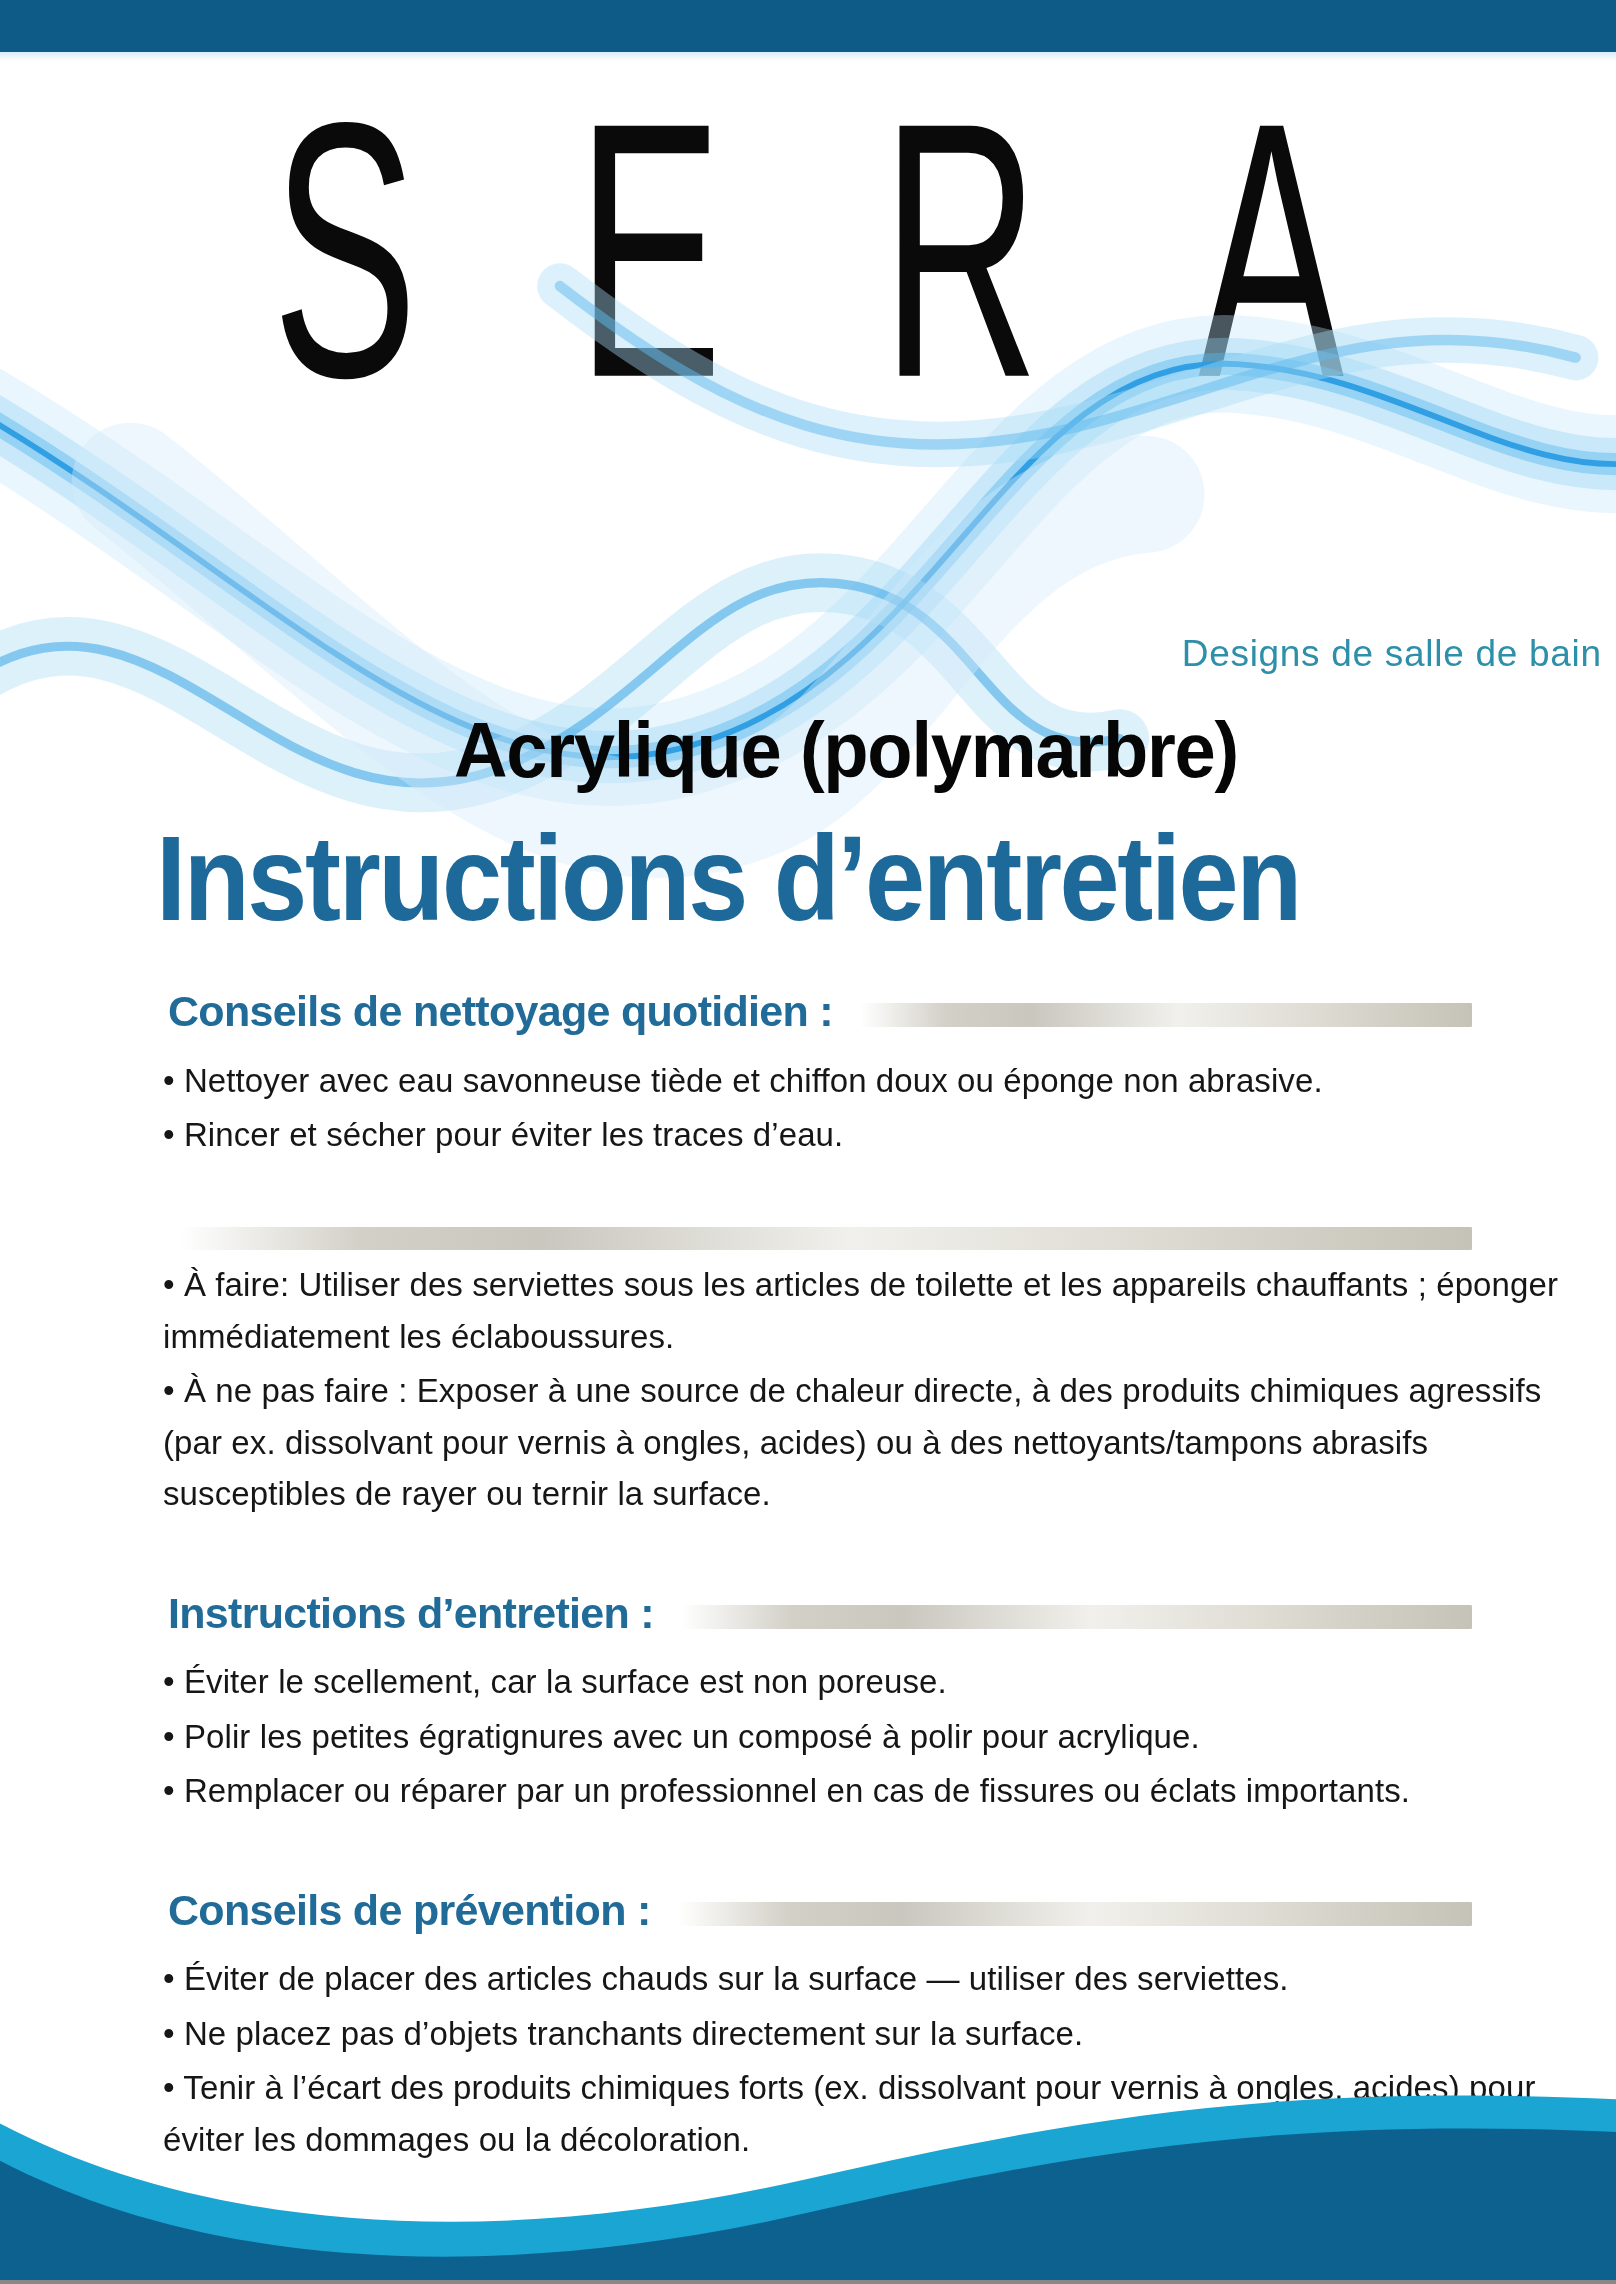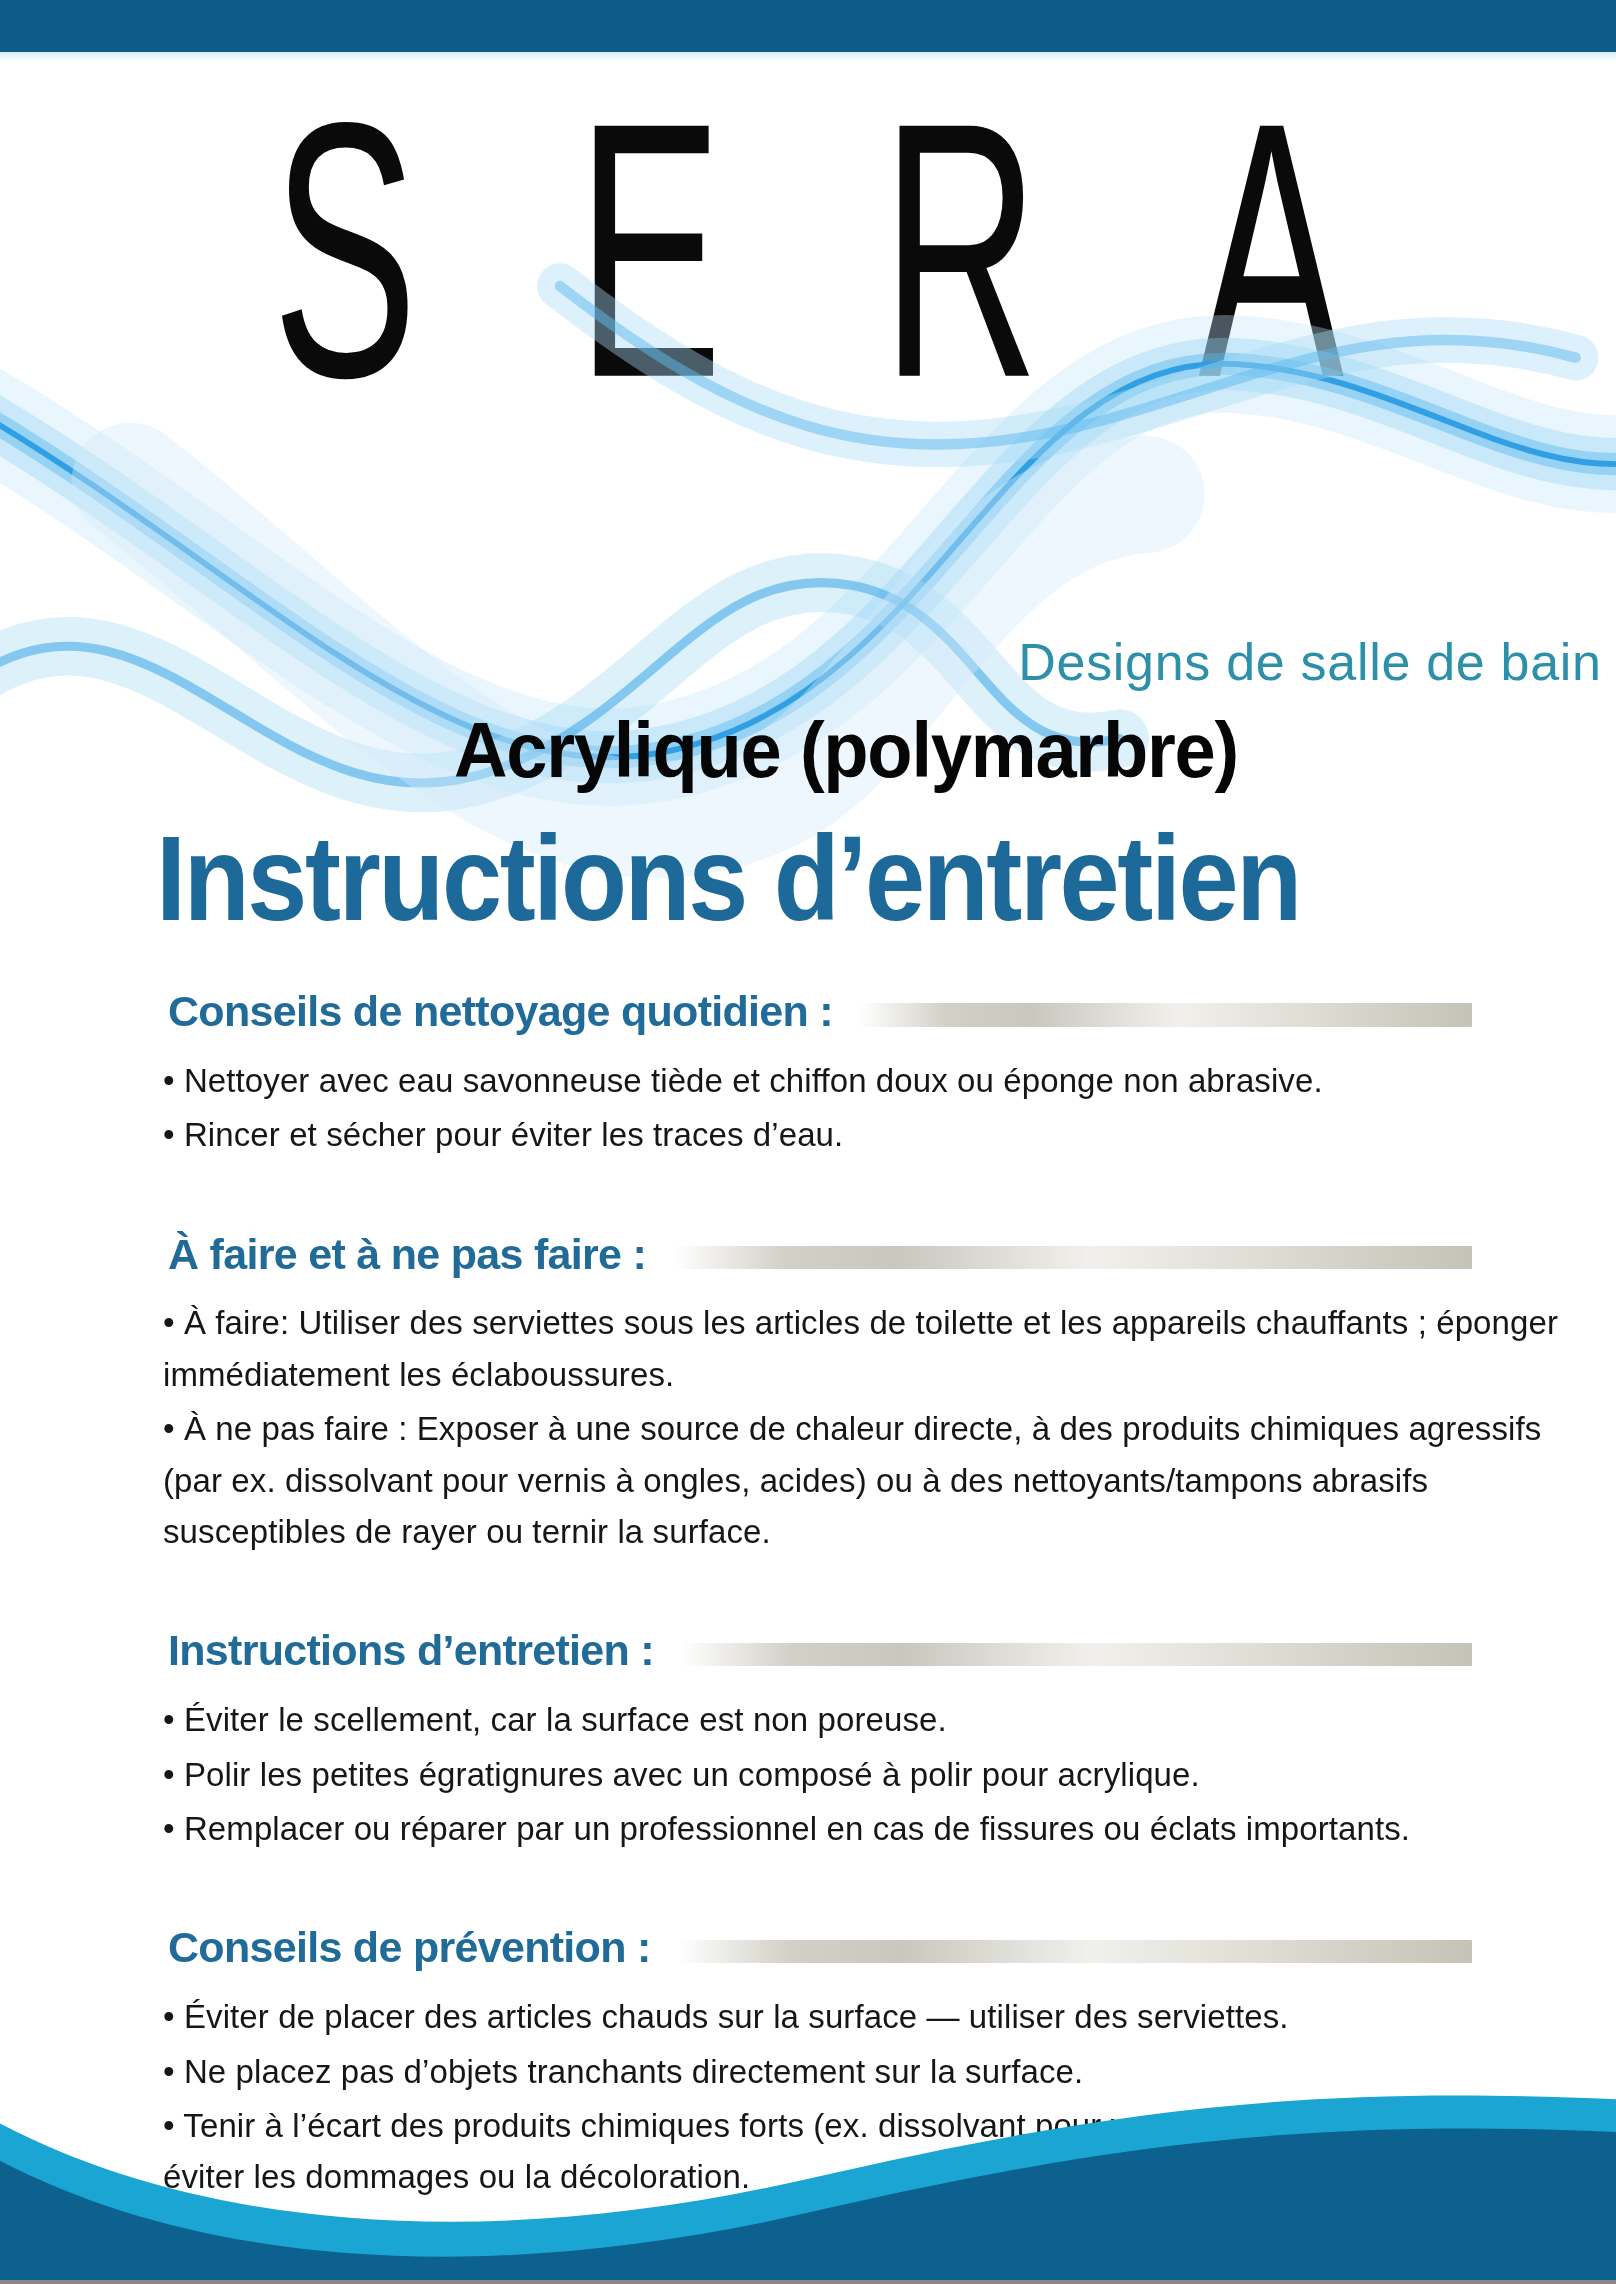--- a/index.html
+++ b/index.html
@@ -34,21 +34,21 @@
     text-align:center;
     font-size:202px;line-height:1;
     font-weight:400;color:#0a0a0a;
     letter-spacing:0.73em;text-indent:0.73em;
     transform:scale(1.08,1.8);transform-origin:50% 0;
     white-space:nowrap;
   }
   .wave-svg{position:absolute;top:260px;left:0;width:1616px;height:521px;overflow:visible;}
   .tagline{
     position:absolute;top:583px;right:14.3px;
-    font-size:52px;line-height:1.05;
+    font-size:37px;line-height:1.05;
     color:var(--teal);
     letter-spacing:0.7px;white-space:nowrap;
   }
   .material{
     position:absolute;top:659px;left:50%;
     transform:translateX(-50%) scaleX(0.95);
     margin-left:38px;
     font-size:78px;line-height:1;font-weight:700;
     color:#060606;letter-spacing:-1.3px;white-space:nowrap;
   }
@@ -126,21 +126,20 @@
         <div class="hbar"></div>
       </div>
       <div class="bullets">
         <p>Nettoyer avec eau savonneuse tiède et chiffon doux ou éponge non abrasive.</p>
         <p>Rincer et sécher pour éviter les traces d’eau.</p>
       </div>
     </section>
 
     <section>
       <div class="shead">
-        <h2>À faire et à ne pas faire :</h2>
         <div class="hbar"></div>
       </div>
       <div class="bullets">
         <p>À faire: Utiliser des serviettes sous les articles de toilette et les appareils chauffants ; éponger immédiatement les éclaboussures.</p>
         <p>À ne pas faire : Exposer à une source de chaleur directe, à des produits chimiques agressifs (par ex. dissolvant pour vernis à ongles, acides) ou à des nettoyants/tampons abrasifs susceptibles de rayer ou ternir la surface.</p>
       </div>
     </section>
 
     <section>
       <div class="shead">

